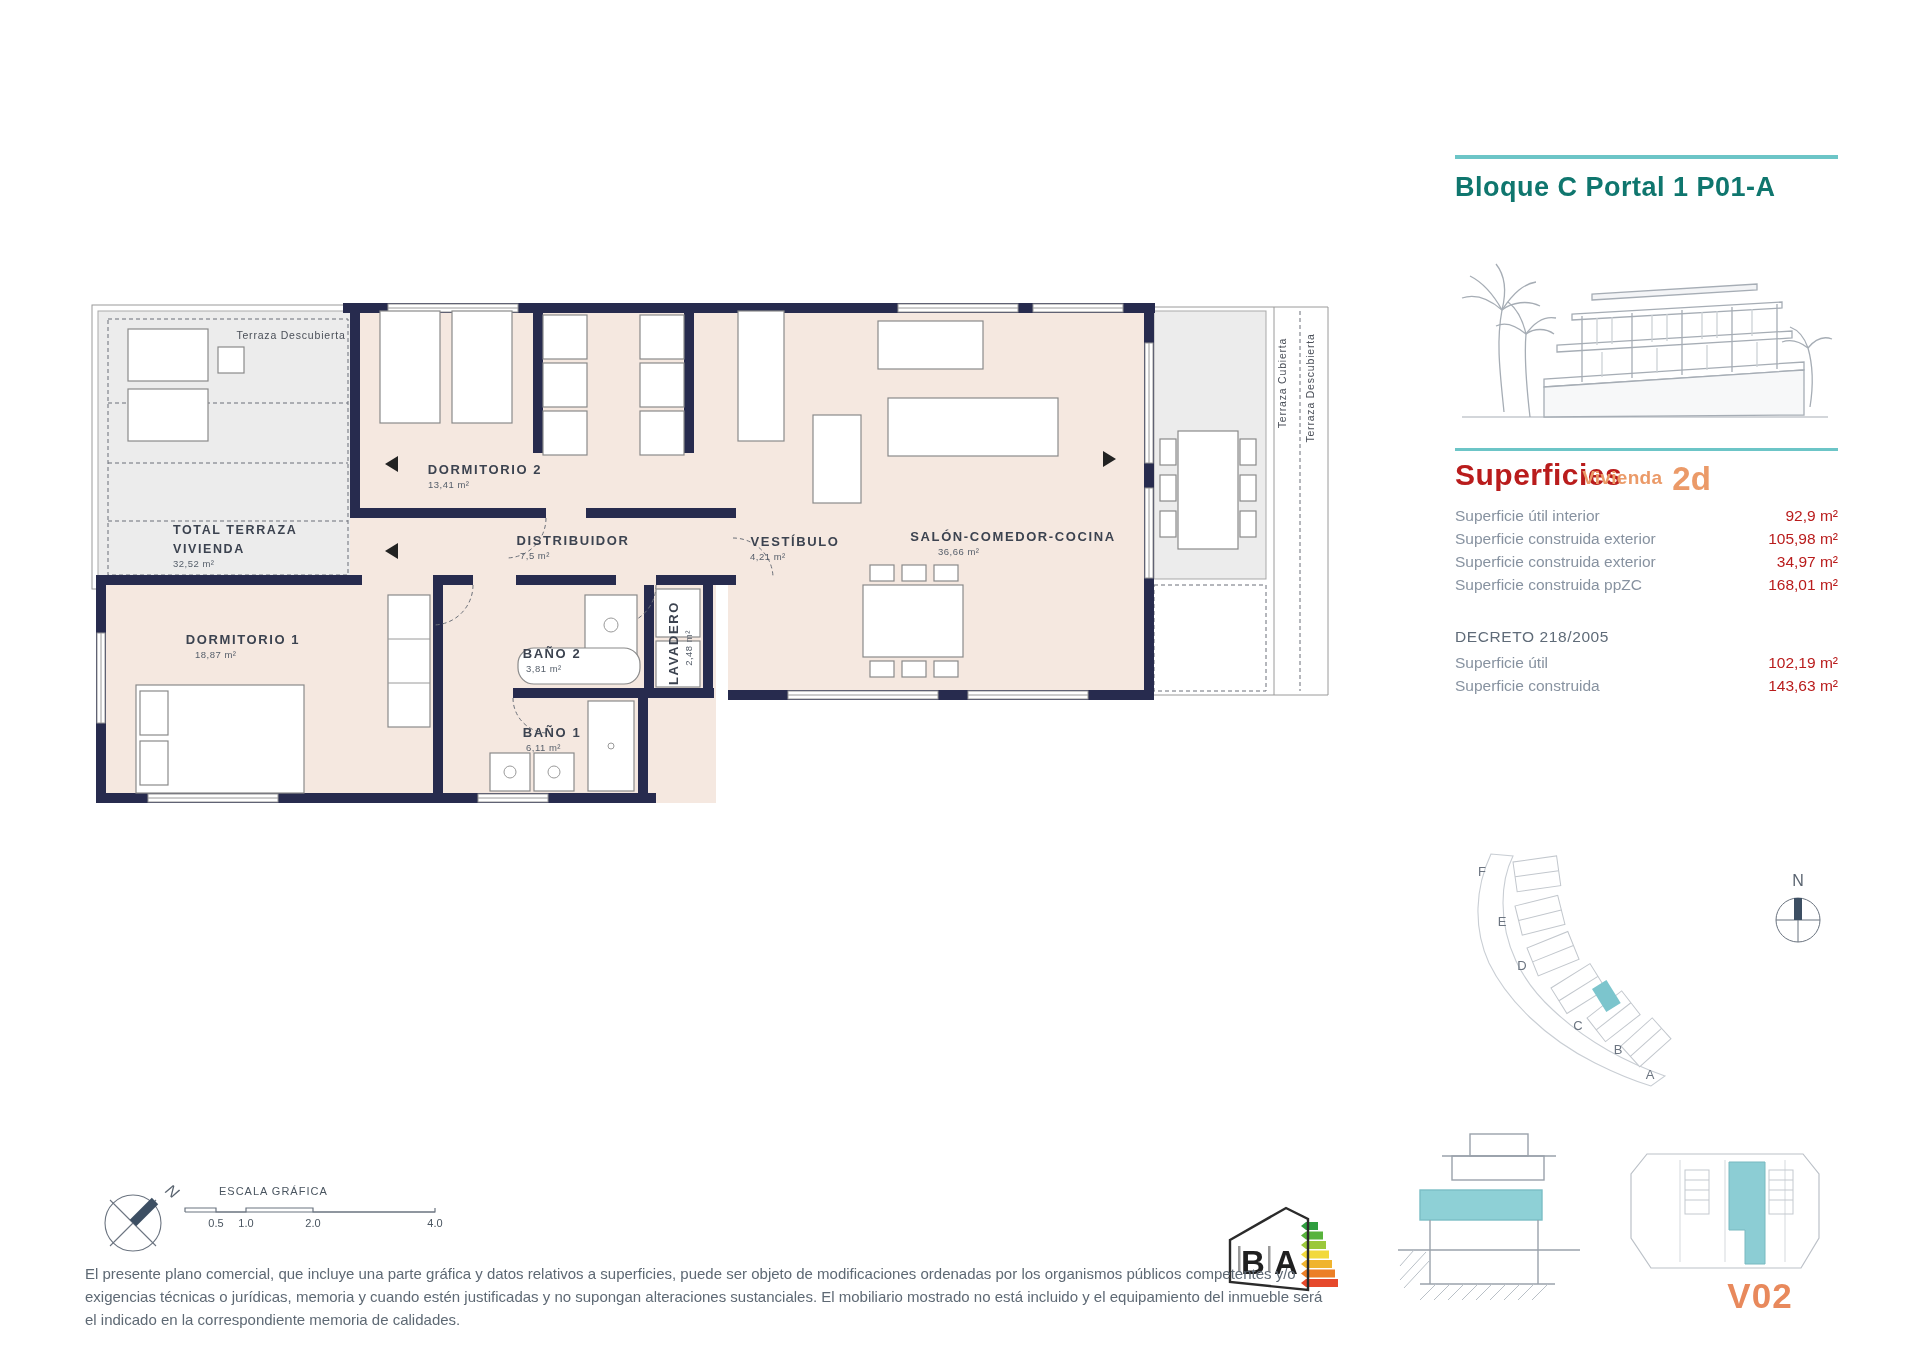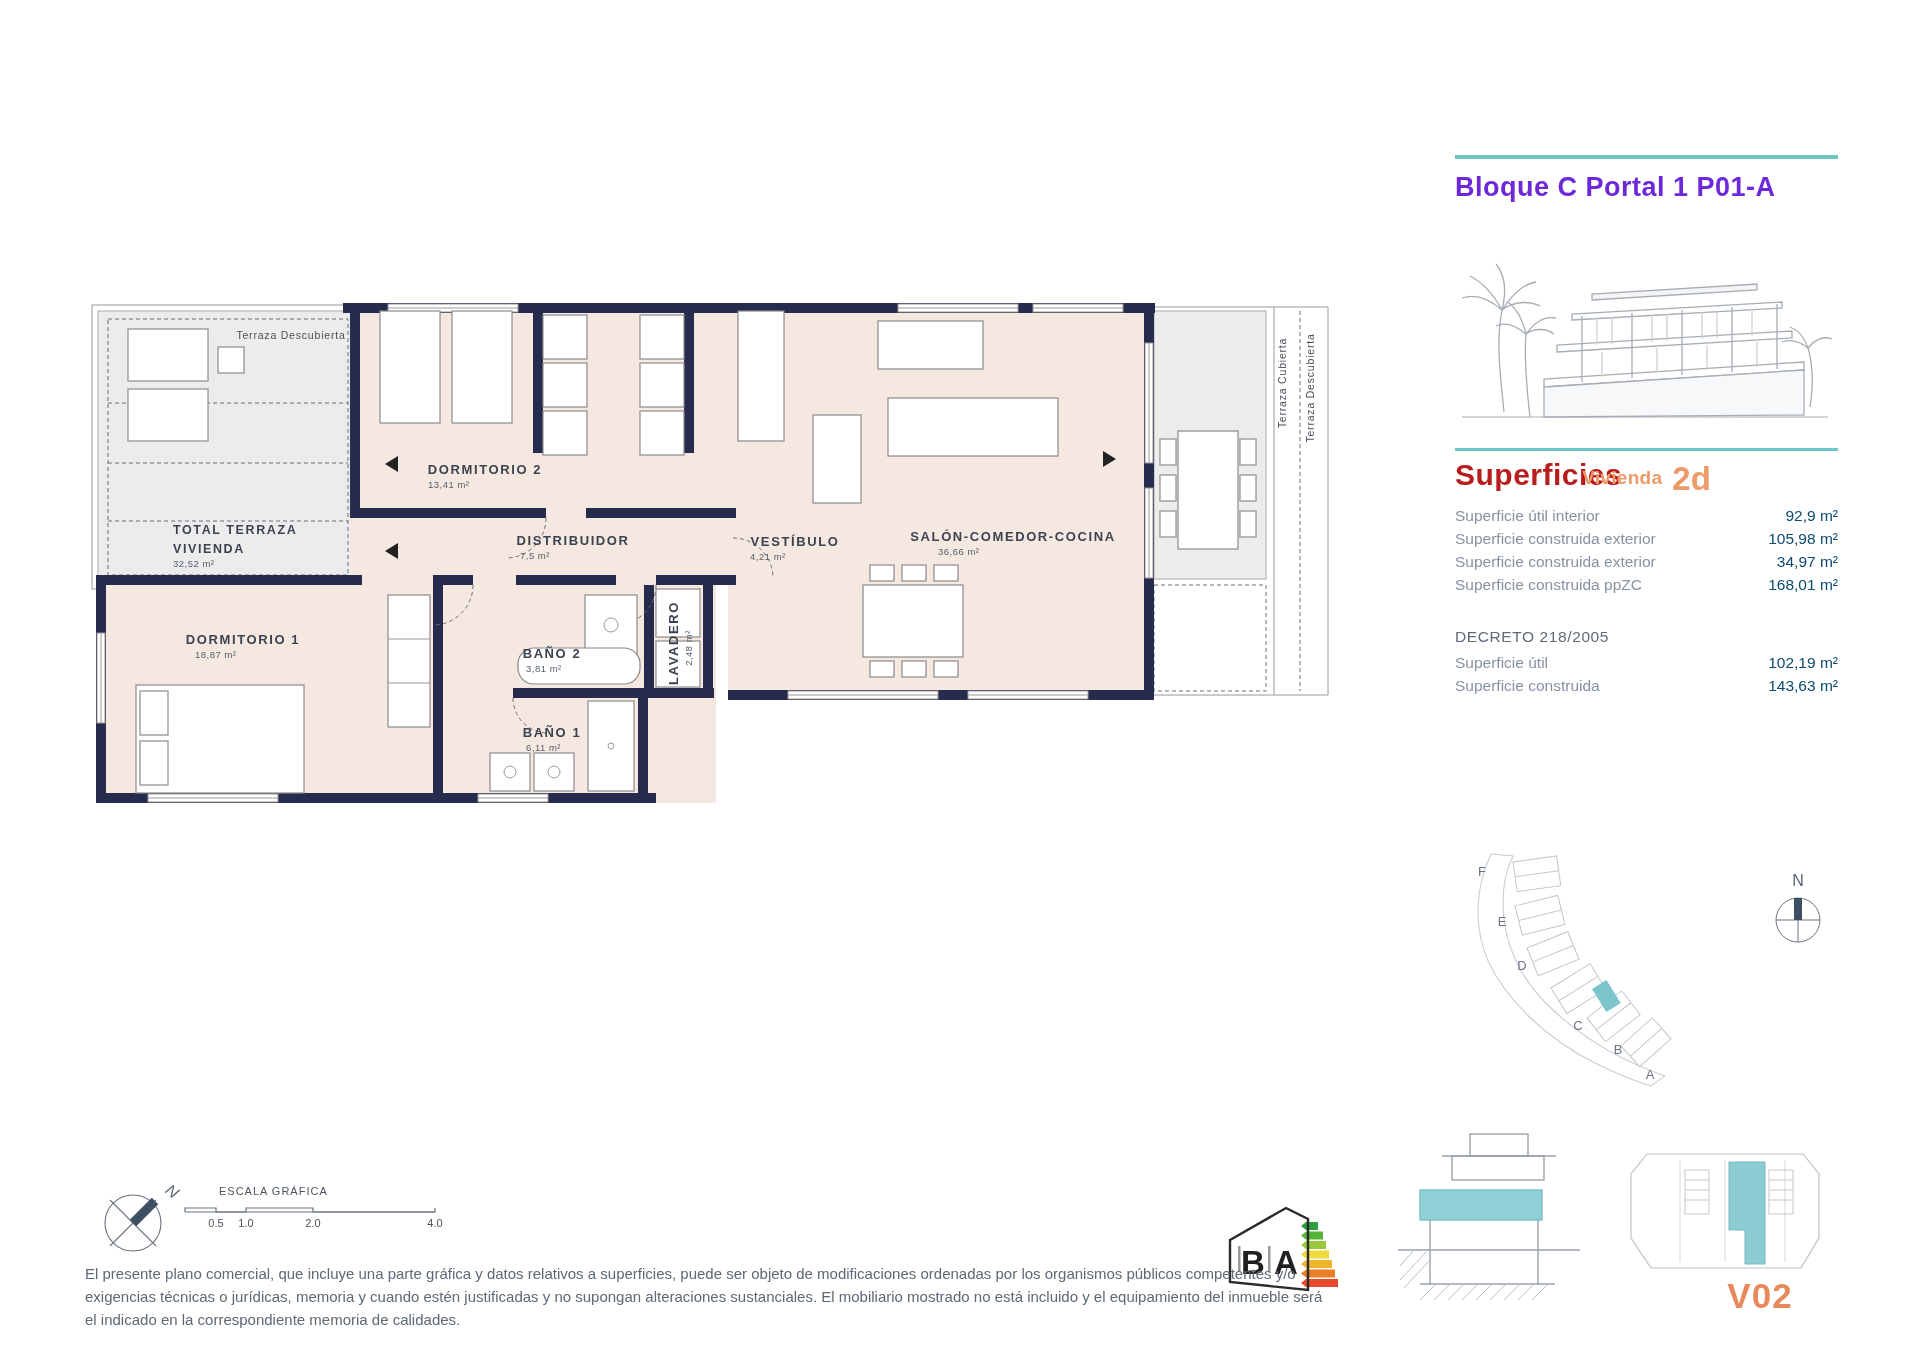--- a/index.html
+++ b/index.html
@@ -2,29 +2,29 @@
 <html><head>
 <meta charset="utf-8">
 <style>
   html,body{margin:0;padding:0;background:#fff;}
   .canvas{position:relative;width:1920px;height:1357px;background:#ffffff;overflow:hidden;
           font-family:"Liberation Sans",sans-serif;}
   .abs{position:absolute;}
   
   .rule{position:absolute;background:#6cc5c7;}
   .panel-title{position:absolute;left:1455px;top:172px;width:383px;font-size:27px;font-weight:700;
-               color:#6d28d9;letter-spacing:.5px;}
+               color:#0f766e;letter-spacing:.5px;}
   .sup-heading{position:absolute;left:1455px;top:458px;font-size:30px;font-weight:700;color:#b91c1c;letter-spacing:.5px;}
   .viv-wrap{position:absolute;left:1455px;top:460px;width:383px;text-align:center;color:#eb9a68;}
   .viv-label{font-size:19px;font-weight:700;vertical-align:6px;letter-spacing:.3px;}
   .viv-value{font-size:33px;font-weight:700;margin-left:10px;}
   .rows{position:absolute;left:1455px;width:383px;}
   .srow{display:flex;justify-content:space-between;height:23px;font-size:15.5px;}
   .rlabel{color:#8792a0;}
-  .rvalue{color:#0c4a6e;}
+  .rvalue{color:#b91c1c;}
   .decreto-h{position:absolute;left:1455px;top:628px;font-size:15.5px;color:#5f6b78;letter-spacing:.6px;}
   
   .disclaimer{position:absolute;left:85px;top:1262px;width:1310px;font-size:15px;line-height:23px;color:#5e6974;}
   .version{position:absolute;left:1700px;top:1276px;width:120px;text-align:center;font-size:35px;font-weight:700;
            color:#e8895c;letter-spacing:1px;}
   
   .wall{fill:#272b4e;}
   .beige{fill:#f5e8e0;}
   .terr{fill:#ececec;stroke:#a9a9a9;stroke-width:1;}
   .furn{fill:#ffffff;stroke:#8a8a8a;stroke-width:1.2;}

